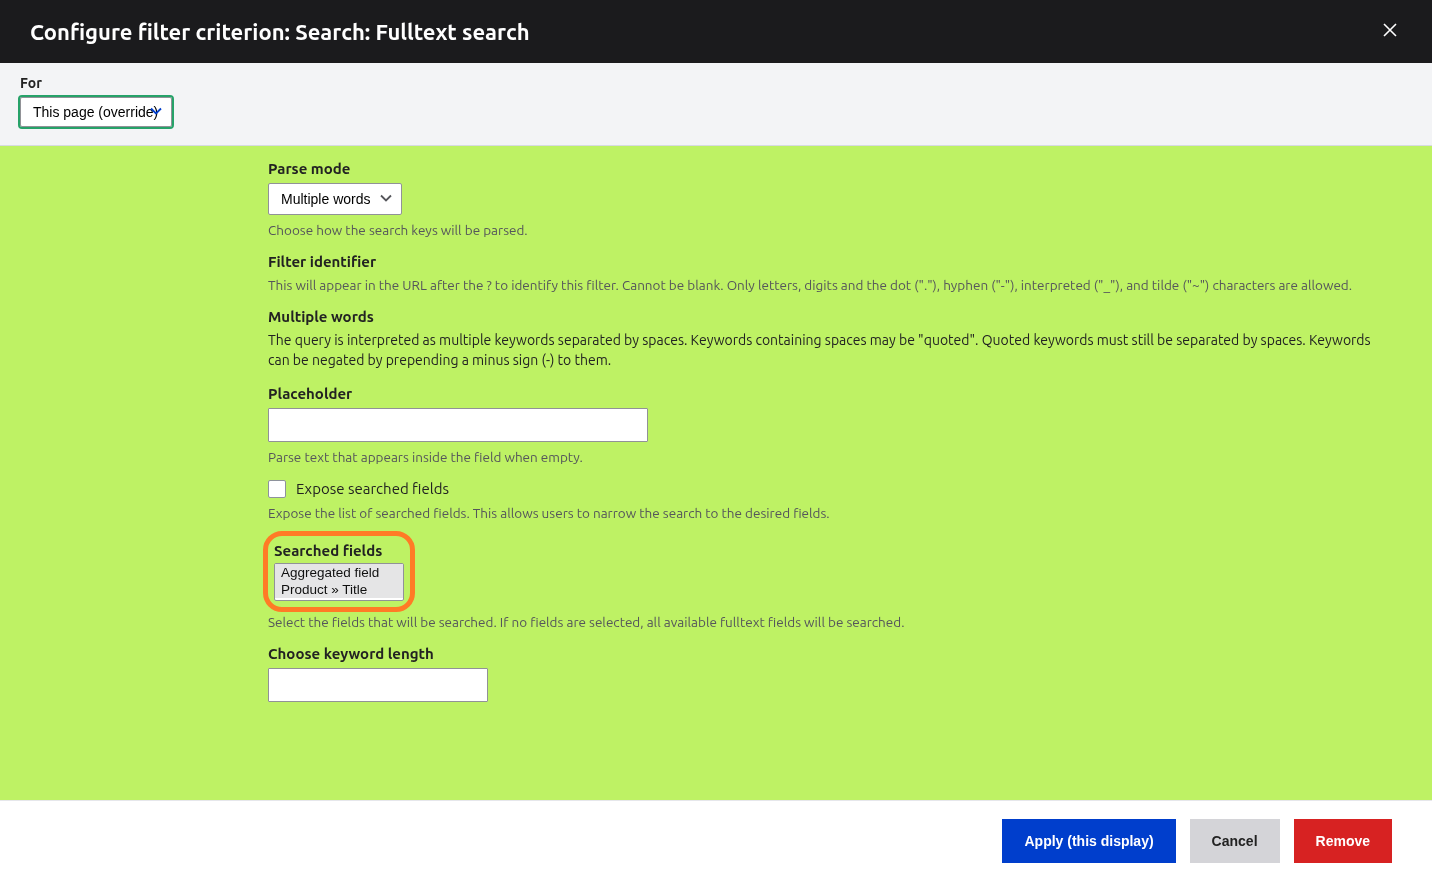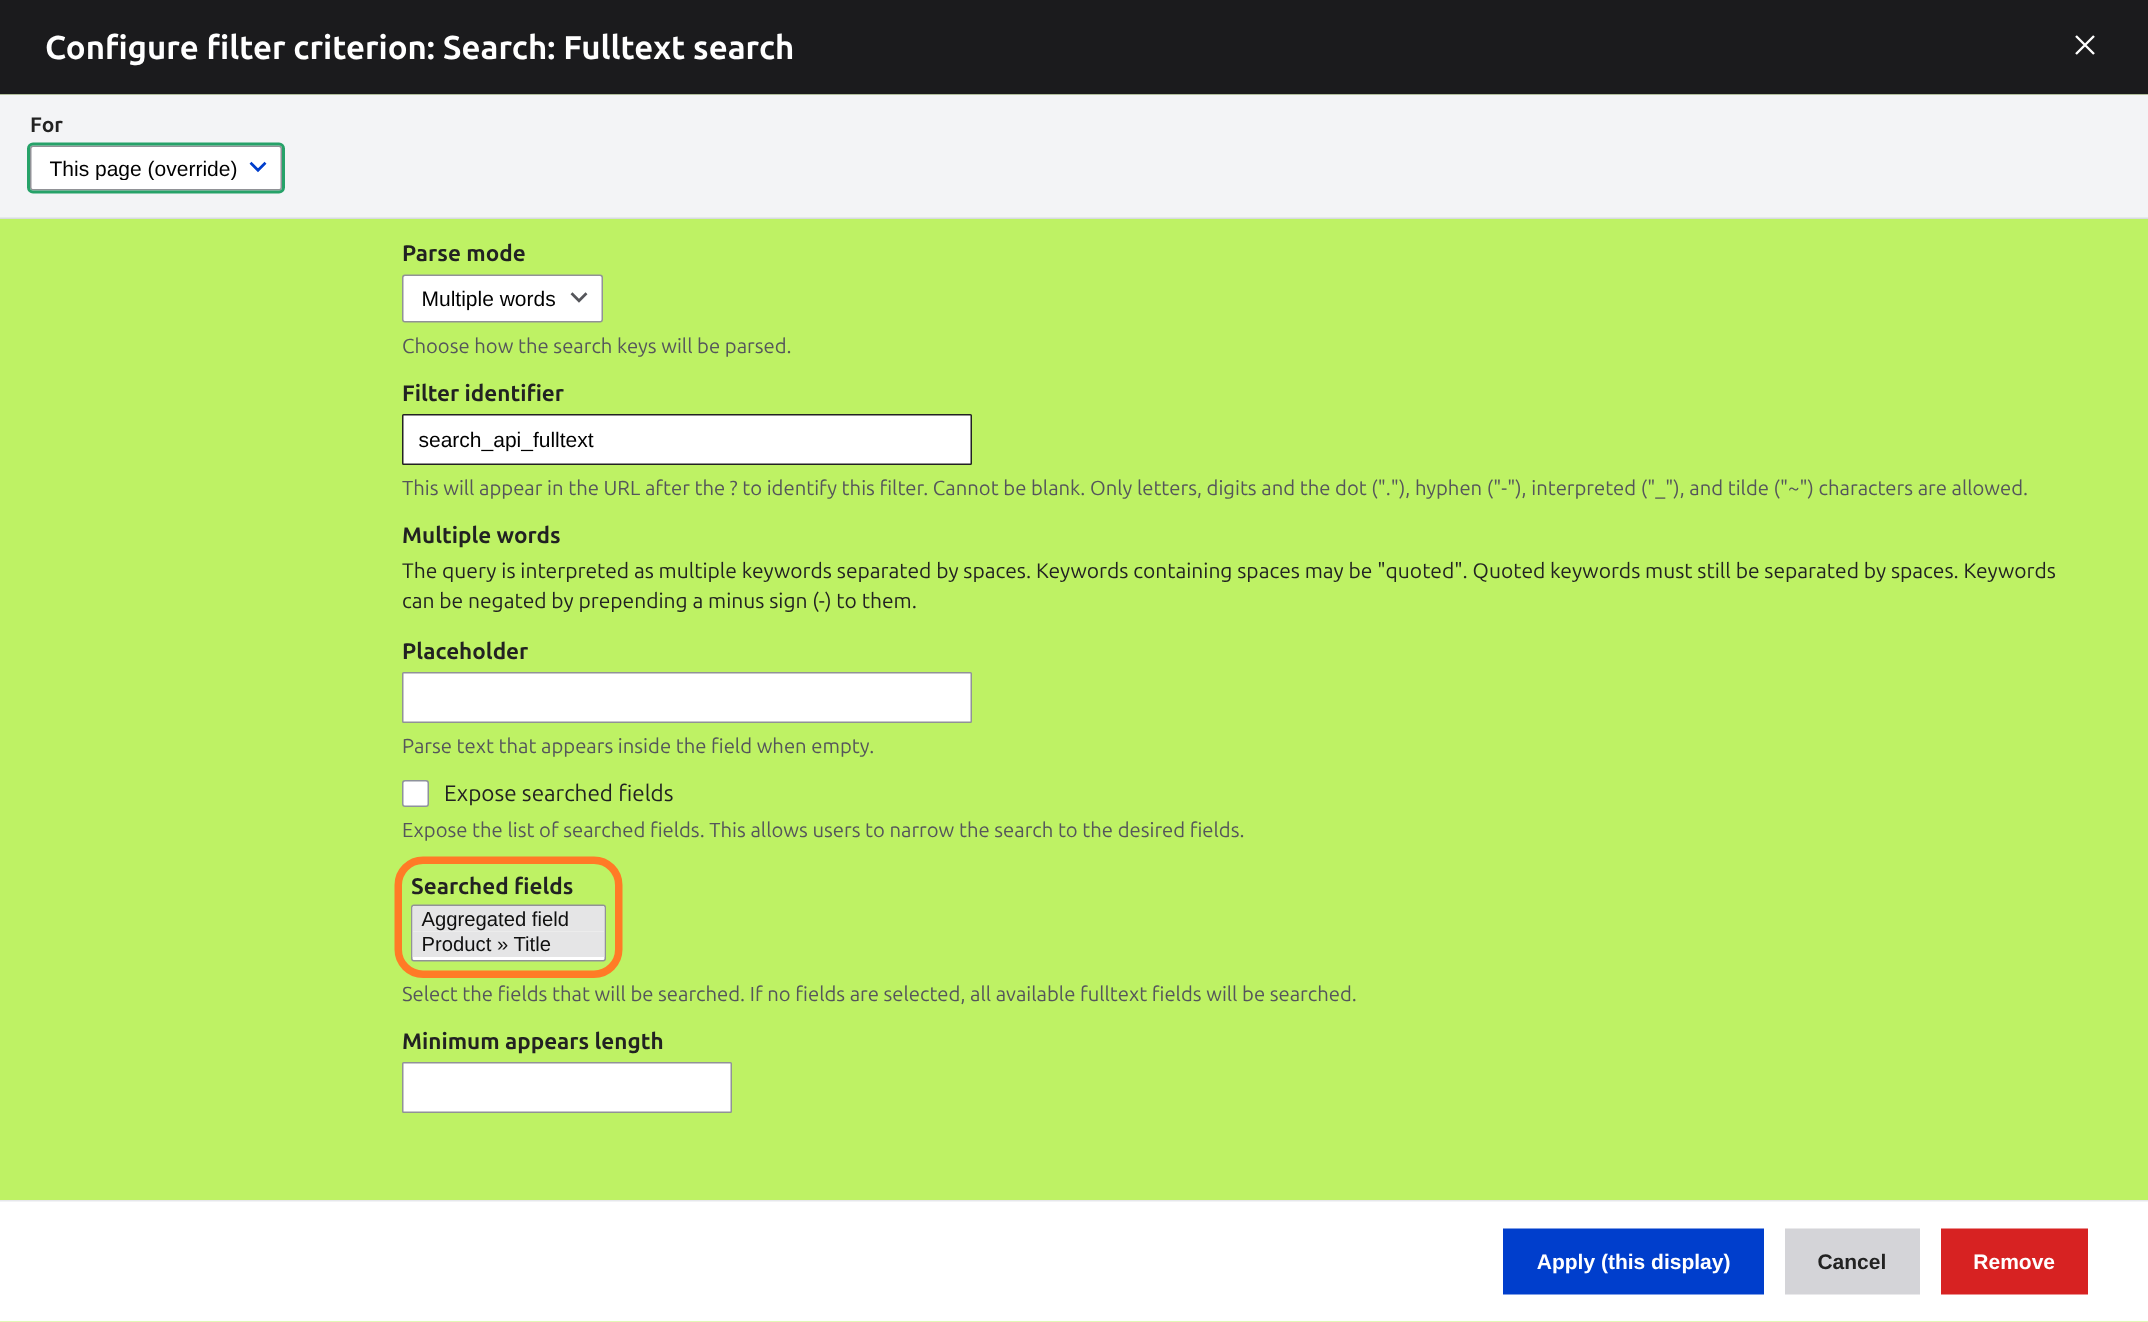--- a/index.html
+++ b/index.html
@@ -7,21 +7,21 @@
   .modal { width: 100%; height: 100%; display: flex; flex-direction: column; background: #bef264; }
   .modal-header { background: #1b1b1d; color: #fff; display: flex; align-items: center; justify-content: space-between; padding: 18px 30px; flex: 0 0 auto; }
   .modal-header h1 { font-size: 22px; font-weight: 700; }
   .close-btn { background: none; border: none; color: #fff; cursor: pointer; padding: 4px; }
   .close-btn svg { width: 16px; height: 16px; }
 
   .for-bar { background: #f3f4f6; padding: 12px 20px 18px 20px; border-bottom: 1px solid #d7dbe0; flex: 0 0 auto; }
   .for-label { font-weight: 700; font-size: 14px; margin-bottom: 6px; display: block; }
   .for-select-wrap { position: relative; display: inline-block; }
   .for-select-wrap.highlighted { outline: 2px solid #26a269; border-radius: 2px; }
-  .for-select { appearance: none; -webkit-appearance: none; background: #fff; border: 1px solid #919297; border-radius: 2px; padding: 6px 28px 6px 12px; font-size: 14px; cursor: pointer; }
+  .for-select { appearance: none; -webkit-appearance: none; background: #fff; border: 1px solid #919297; border-radius: 2px; padding: 6px 12px 6px 12px; font-size: 14px; cursor: pointer; }
   .chevron { position: absolute; right: 10px; top: 50%; transform: translateY(-50%); pointer-events: none; }
   .chevron svg { width: 12px; height: 12px; fill: #003ecc; }
 
   .scroll-area { flex: 1 1 auto; overflow-y: auto; position: relative; }
   .scroll-inner { padding-left: 268px; padding-right: 60px; padding-bottom: 20px; }
 
   .field-block { margin-top: 14px; }
   .field-block .flabel { font-weight: 700; font-size: 15px; display: block; margin-bottom: 6px; }
   .field-block .fdesc { color: #55565b; font-size: 13.5px; margin-top: 6px; line-height: 1.35; }
   .field-block .fbody { color: #222; font-size: 14px; line-height: 1.4; }
@@ -98,21 +98,20 @@
             <svg viewBox="0 0 12 12">
                 <path d="M1 3.5 L6 8.5 L11 3.5" stroke="#55565b" stroke-width="1.8" fill="none"></path>
               </svg>
           </span>
         </div>
         <div class="fdesc">Choose how the search keys will be parsed.</div>
       </div>
 
       <div class="field-block">
         <label class="flabel">Filter identifier</label>
-        <input class="text-input" type="text" value="search_api_fulltext" style="">
         <div class="fdesc">This will appear in the URL after the ? to identify this filter. Cannot be blank. Only letters, digits and the dot ("."), hyphen ("-"), interpreted ("_"), and tilde ("~") characters are allowed.</div>
       </div>
 
       <div class="field-block">
         <label class="flabel">Multiple words</label>
         <div class="fbody">The query is interpreted as multiple keywords separated by spaces. Keywords containing spaces may be "quoted". Quoted keywords must still be separated by spaces. Keywords can be negated by prepending a minus sign (-) to them.</div>
       </div>
 
       <div class="field-block">
         <label class="flabel">Placeholder</label>
@@ -133,21 +132,21 @@
           <label class="flabel" style="margin-bottom:4px;">Searched fields</label>
           <select multiple="" class="multi-select">
             <option selected="">Aggregated field</option>
             <option selected="">Product » Title</option>
           </select>
         </div>
         <div class="fdesc">Select the fields that will be searched. If no fields are selected, all available fulltext fields will be searched.</div>
       </div>
 
       <div class="field-block">
-        <label class="flabel">Minimum appears length</label>
+        <label class="flabel">Choose keyword length</label>
         <input class="text-input empty-border" style="width: 220px;" type="text" value="">
       </div>
 
     </div>
   </div>
 
   <div class="footer">
     <button class="btn btn-primary">Apply (this display)</button>
     <button class="btn btn-secondary">Cancel</button>
     <button class="btn btn-danger">Remove</button>

